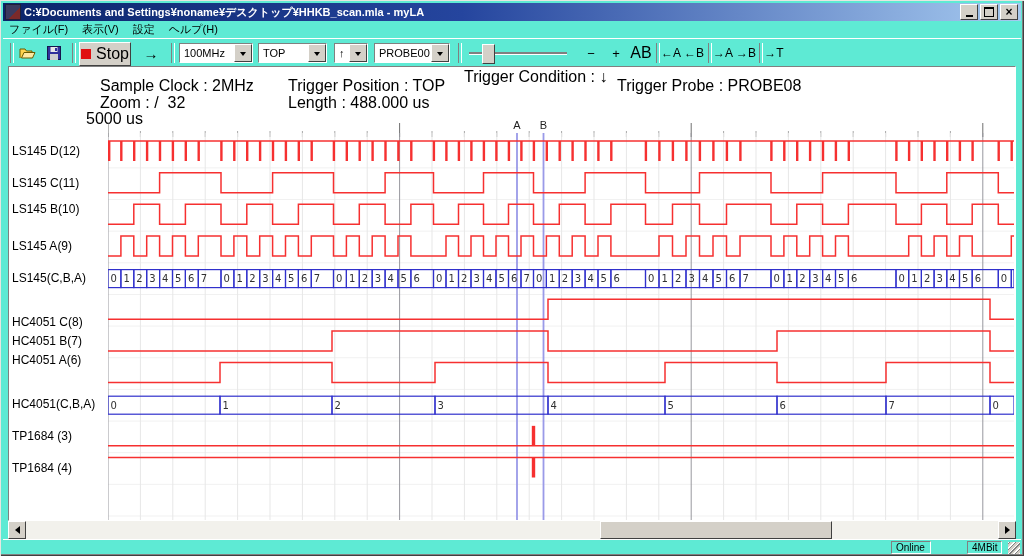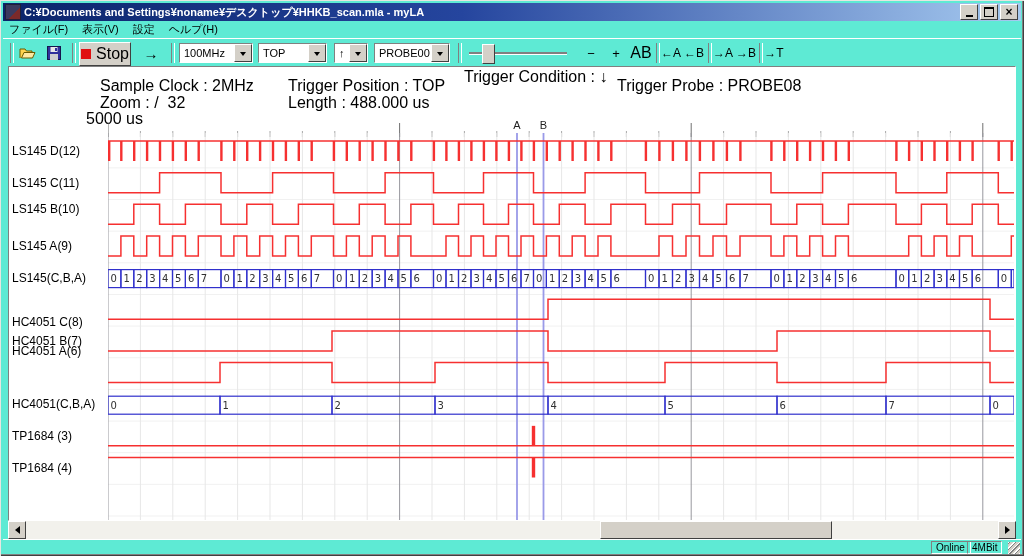--- a/index.html
+++ b/index.html
@@ -65,21 +65,21 @@
   .sbtn.left{left:0;} .sbtn.right{right:0;}
   .arr-l{width:0;height:0;border:4px solid transparent;border-right:5px solid #000;margin-left:-4px;}
   .arr-r{width:0;height:0;border:4px solid transparent;border-left:5px solid #000;margin-right:-4px;}
   .sthumb{position:absolute;left:592px;top:0;width:232px;height:18px;background:#d4d0c8;border:1px solid;
           border-color:#fff #404040 #404040 #fff;box-sizing:border-box;}
   
   .statusbar{position:absolute;left:3px;top:539px;width:1018px;height:15px;border-top:1px solid #fff;}
   .panel{position:absolute;top:1px;height:13px;border:1px solid;border-color:#808080 #fff #fff #808080;
          font-size:10px;padding:0 4px;box-sizing:border-box;white-space:pre;color:#000;line-height:12px;}
   .p-ready{left:2px;width:918px;font-size:11px;}
-  .p-online{left:928px;width:40px;}
+  .p-online{left:888px;width:40px;}
   .p-mem{left:964px;width:35px;}
   .grip{position:absolute;right:1px;top:2px;width:12px;height:12px;
         background:repeating-linear-gradient(135deg,#fff 0 1px,#808080 1px 2px,#d4d0c8 2px 4px);}
 </style>
 </head>
 <body>
 
 <div id="win">
 
   <div class="titlebar">
@@ -470,21 +470,21 @@
       <rect x="531.8" y="457.5" width="3.4" height="20" fill="#f63030"></rect>
     </svg>
   <div id="labels">
       <div class="chlabel" style="top: 144px;">LS145 D(12)</div>
       <div class="chlabel" style="top: 175.65px;">LS145 C(11)</div>
       <div class="chlabel" style="top: 202px;">LS145 B(10)</div>
       <div class="chlabel" style="top: 238.95px;">LS145 A(9)</div>
       <div class="chlabel" style="top: 270.6px;">LS145(C,B,A)</div>
       <div class="chlabel" style="top: 302.25px; margin-top: 13px;">HC4051 C(8)</div>
       <div class="chlabel" style="top: 333.9px;">HC4051 B(7)</div>
-      <div class="chlabel" style="top: 344px; text-align: right;">HC4051 A(6)</div>
+      <div class="chlabel" style="top: 353px; text-align: right;">HC4051 A(6)</div>
       <div class="chlabel" style="top: 397.2px;">HC4051(C,B,A)</div>
       <div class="chlabel" style="top: 428.85px;">TP1684 (3)</div>
       <div class="chlabel" style="top: 460.5px;">TP1684 (4)</div>
     </div>
   <div id="ablabels">
       <div class="ab" style="left: 511px;">A</div>
       <div class="ab" style="left: 537.5px;">B</div>
     </div>
 
   <div class="hscroll">

